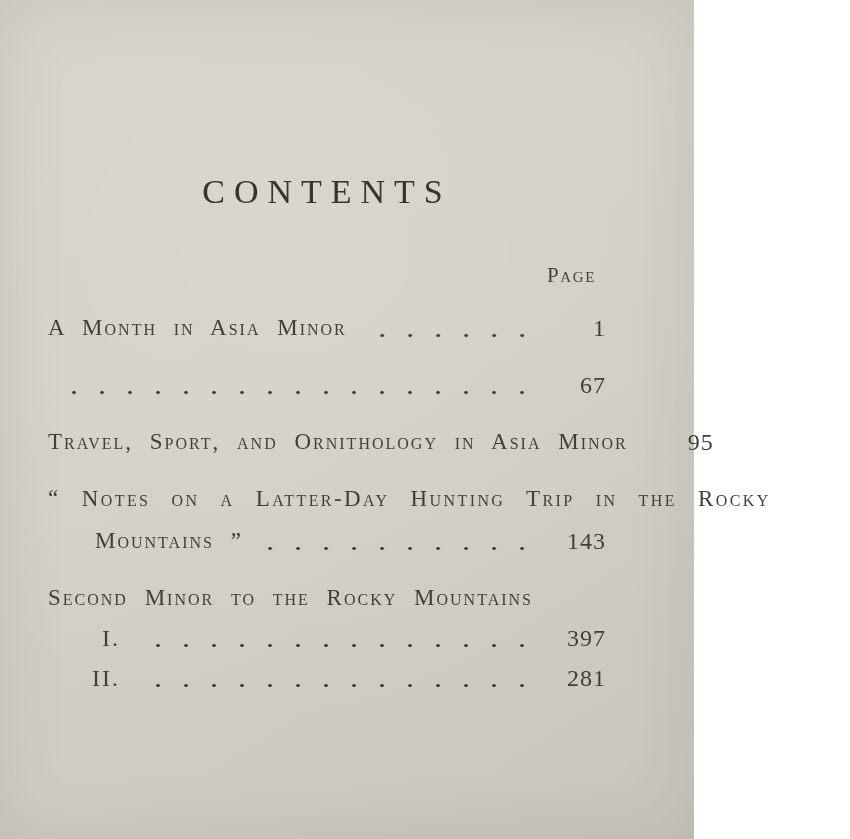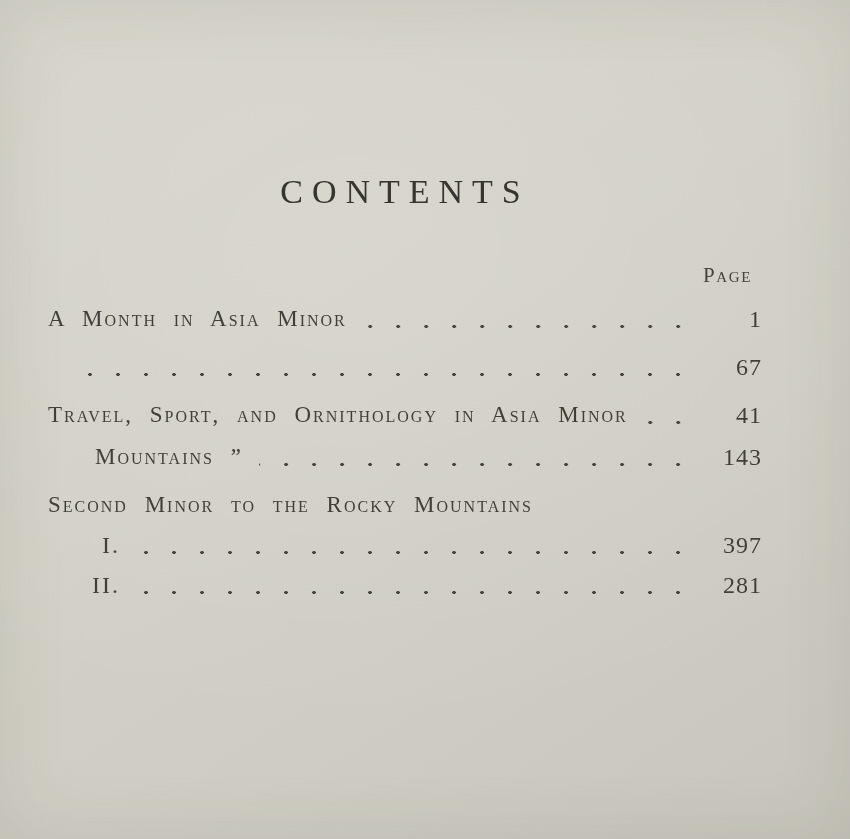--- a/index.html
+++ b/index.html
@@ -1,21 +1,21 @@
 <!DOCTYPE html>
 <html><head>
 <meta charset="utf-8">
 <style>
   * { margin: 0; padding: 0; box-sizing: border-box; }
   html, body { width: 850px; height: 839px; overflow: hidden; }
   body { font-family: "Liberation Serif", serif; }
 
   .photo {
     position: relative;
-    width: 850px;
+    width: 694px;
     height: 839px;
     background:
       radial-gradient(130% 95% at 42% 30%, rgba(255,255,255,0.10), rgba(0,0,0,0) 62%),
       linear-gradient(148deg, #d6d4ca 0%, #d3d1c7 42%, #cfcdc3 68%, #c8c6bc 100%);
     box-shadow: inset 0 0 70px rgba(60,58,48,0.10);
     color: #413f39;
     font-family: Liberation Serif, serif;
   }
 
   .page-inner {
@@ -41,21 +41,21 @@
     font-size: 21px;
     font-variant: small-caps;
     letter-spacing: 1.6px;
     color: #45433d;
   }
 
   .toc-row {
     display: flex;
     align-items: flex-start;
     height: 30px;
-    margin-top: 18px;
+    margin-top: 27px;
     font-size: 23px;
     line-height: 26px;
     font-variant: small-caps;
     letter-spacing: 2px;
     word-spacing: 9px;
     white-space: nowrap;
   }
   .toc-row:first-of-type { margin-top: 10px; }
 
   .entry-label { flex: 0 0 auto; }
@@ -113,23 +113,26 @@
     </div>
 
     <div class="toc-row">
       <span class="leader"></span>
       <span class="page-num">67</span>
     </div>
 
     <div class="toc-row">
       <span class="entry-label">Travel, Sport, and Ornithology in Asia Minor</span>
       <span class="leader"></span>
-      <span class="page-num">41</span>
+      <span class="page-num">95</span>
     </div>
 
+    <div class="toc-row">
+      <span class="entry-label entry-wrap-line">“ Notes on a Latter-Day Hunting Trip in the Rocky</span>
+    </div>
     <div class="toc-row sub-row" style="margin-top:12px;">
       <span class="entry-label entry-continuation">Mountains ”</span>
       <span class="leader"></span>
       <span class="page-num">143</span>
     </div>
 
     <div class="toc-row">
       <span class="entry-label">Second Minor to the Rocky Mountains</span>
     </div>
 

